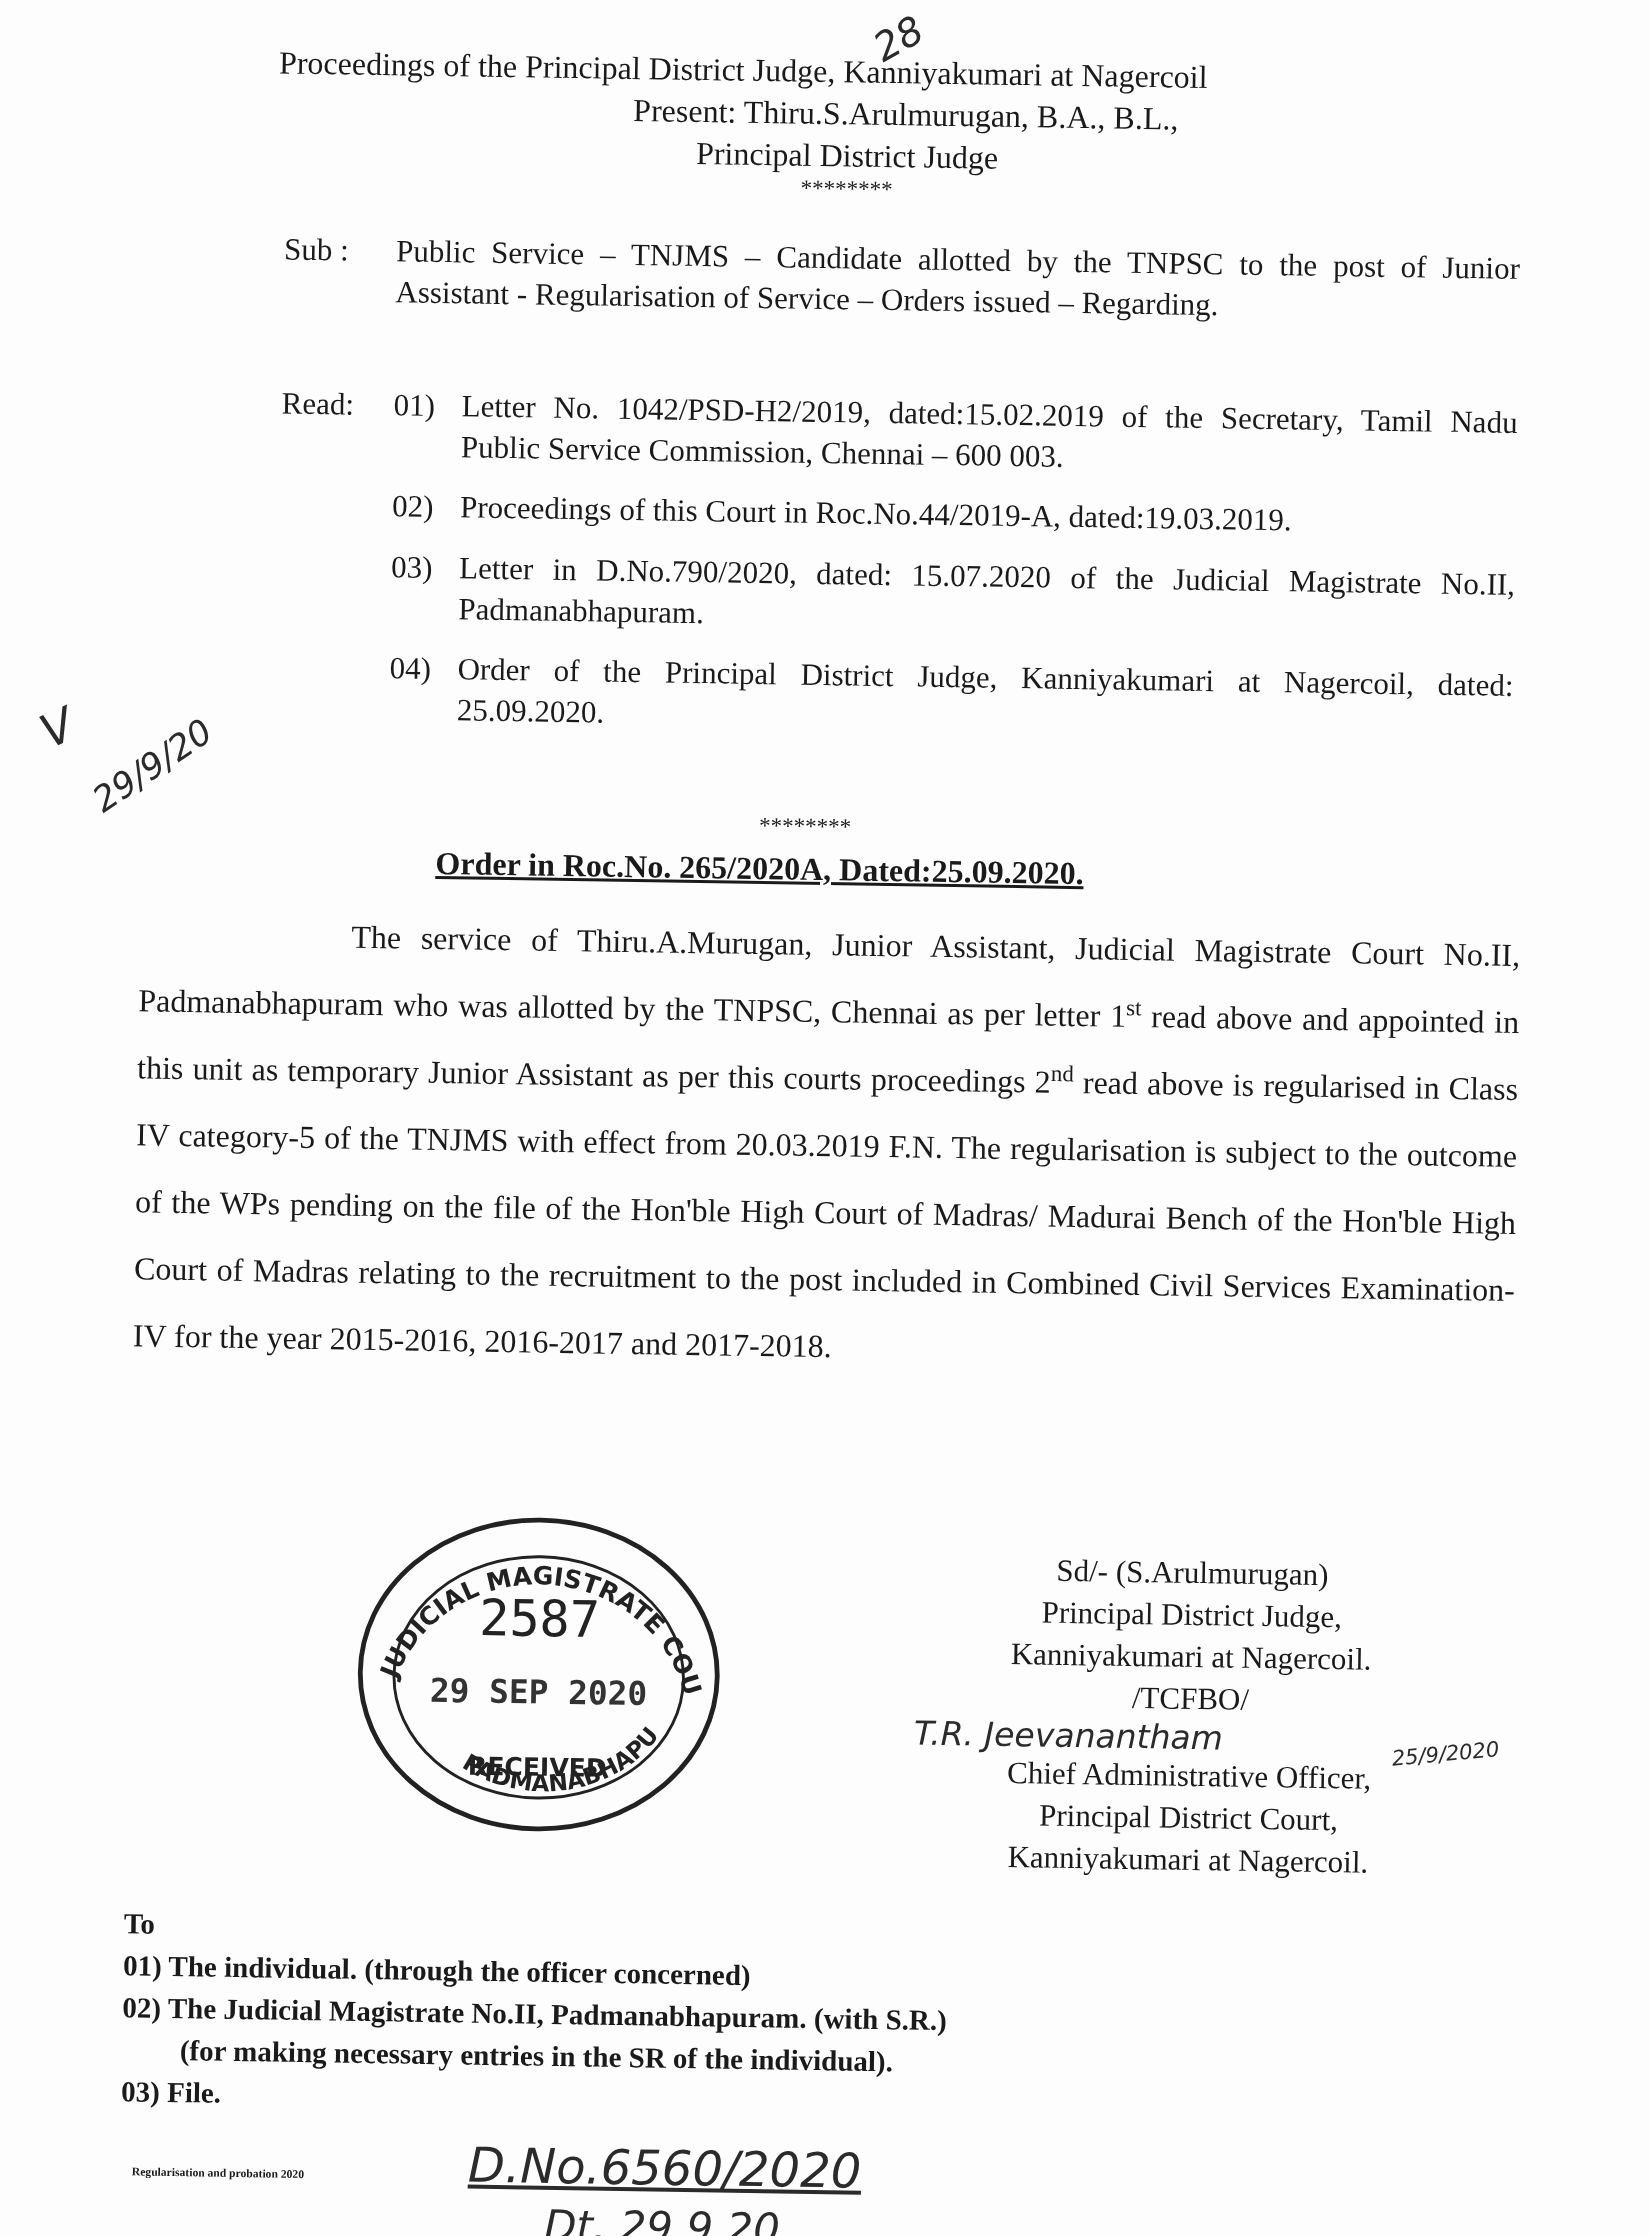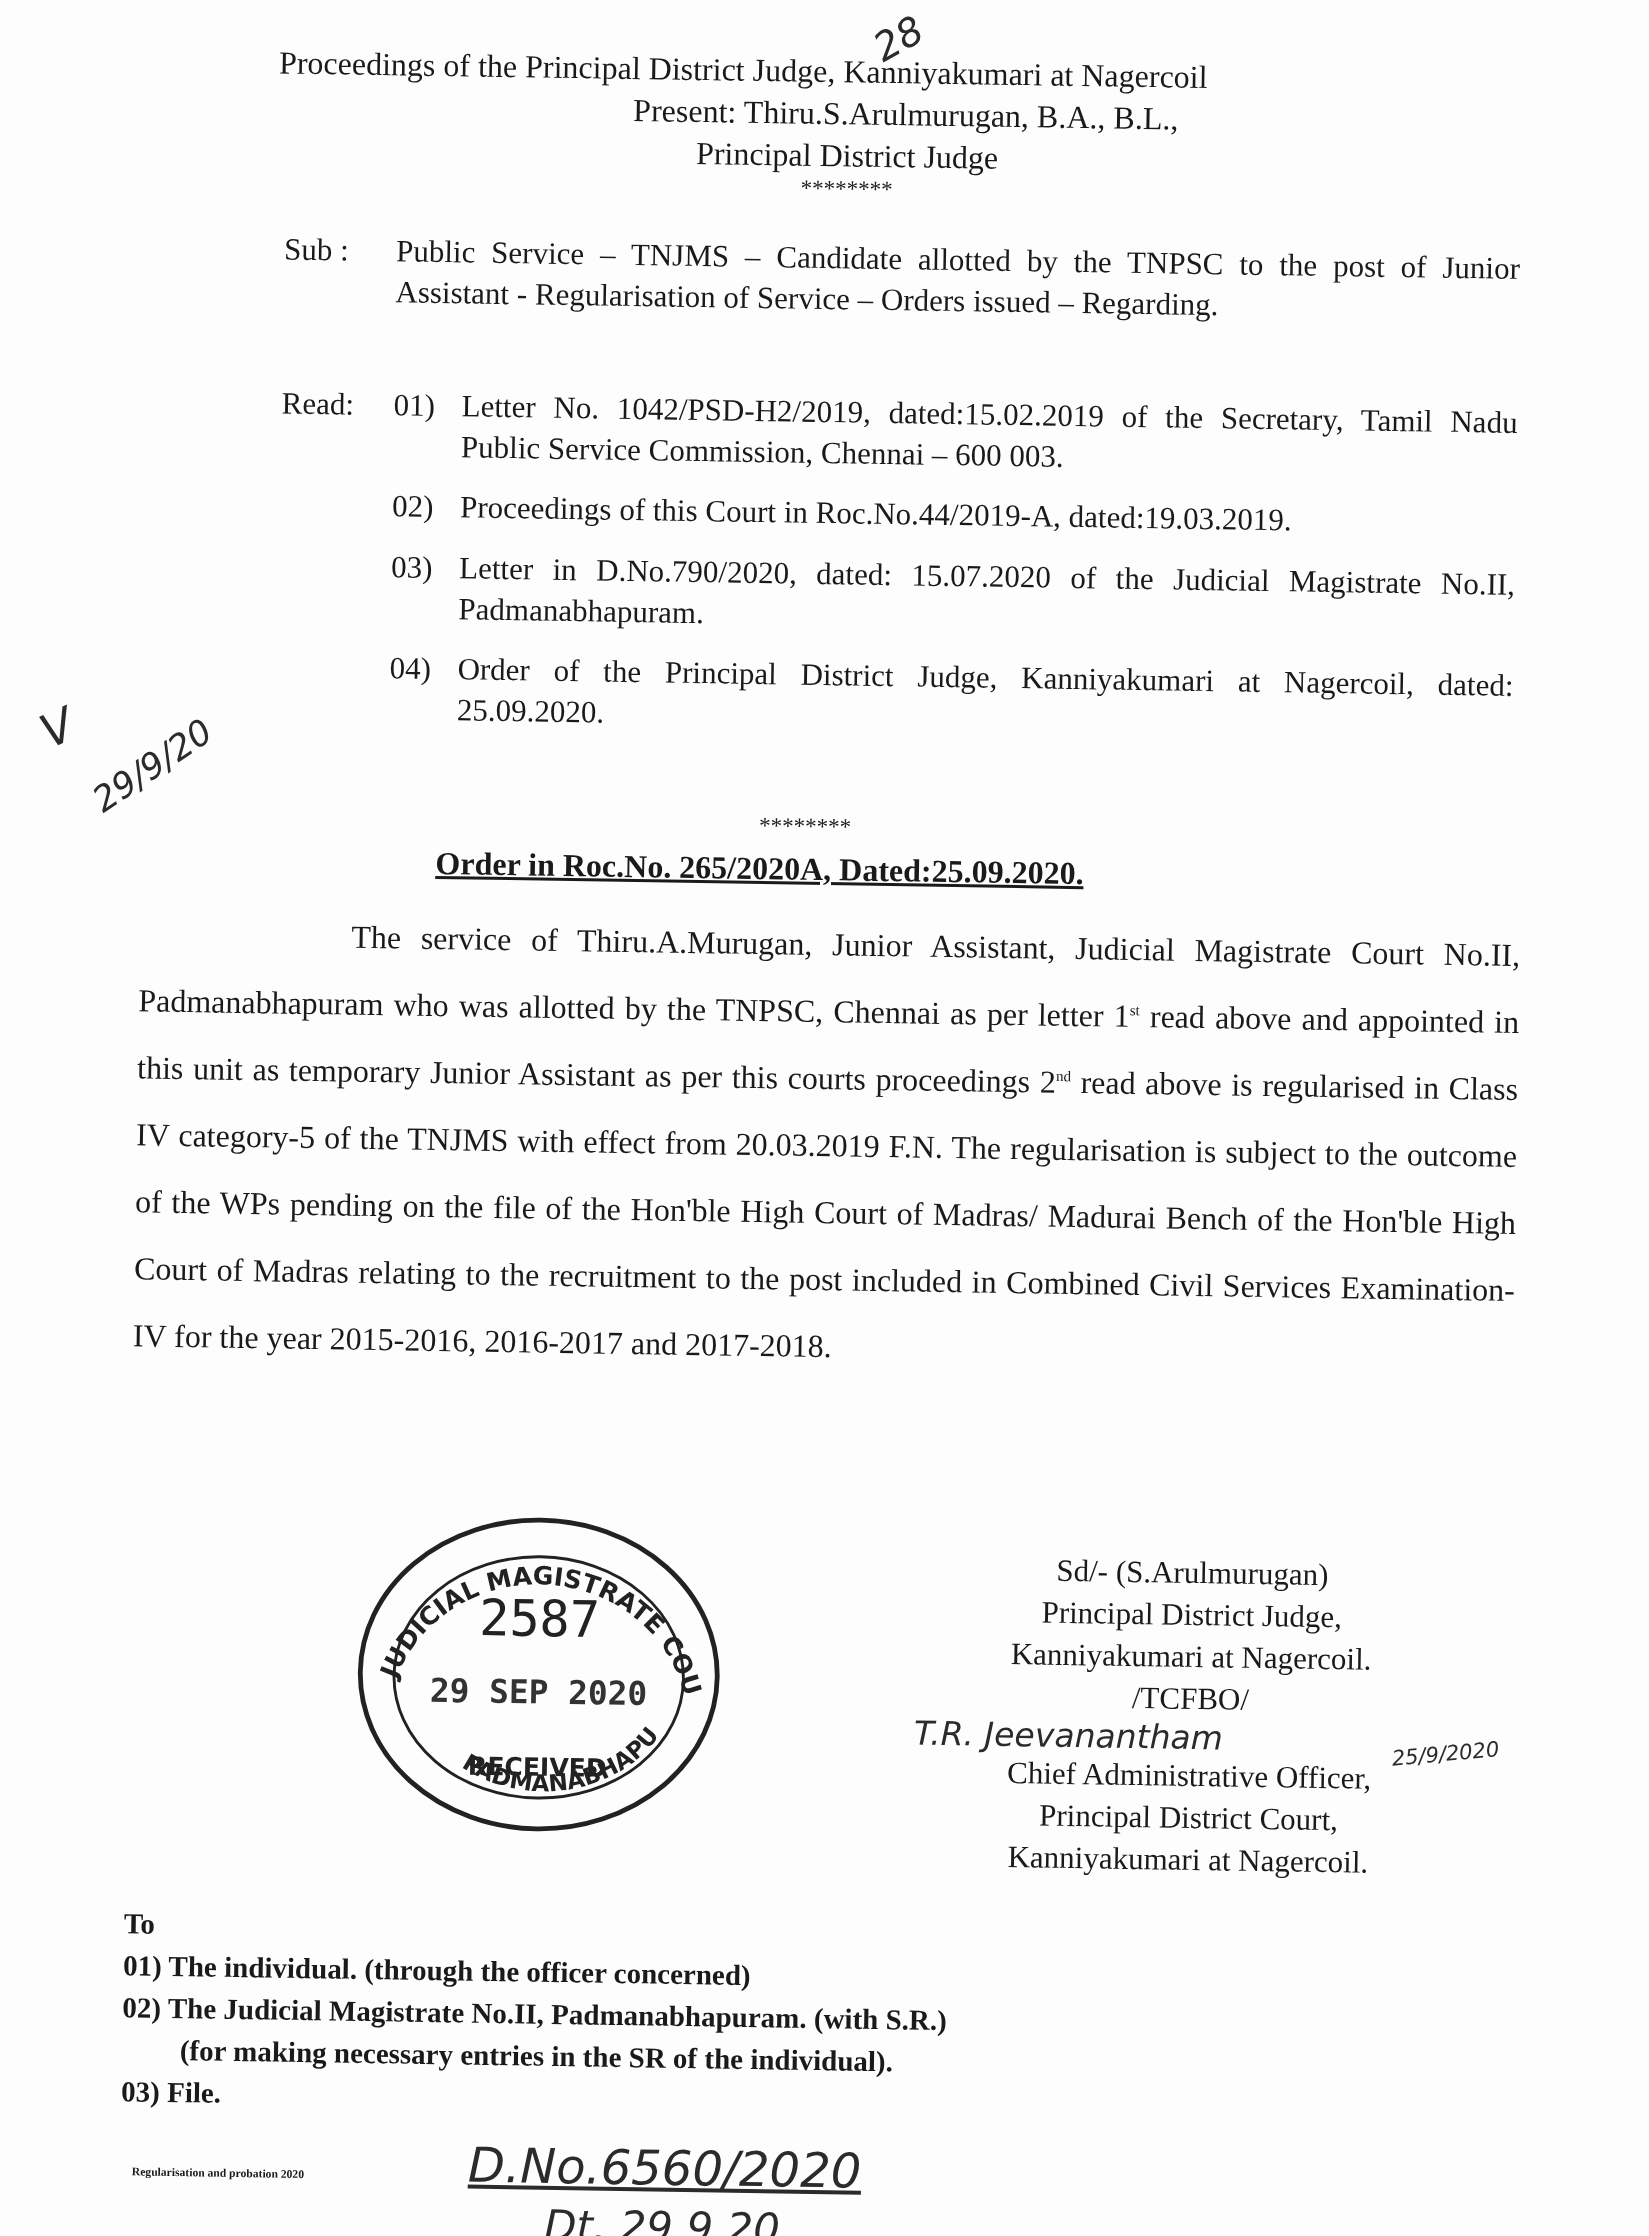--- a/index.html
+++ b/index.html
@@ -25,21 +25,21 @@
   .read { position: absolute; top: 378px; left: 288px; width: 1236px; font-size: 31px; line-height: 41px; }
   .read-row { display: flex; margin-bottom: 19.3px; }
   .read-row .lbl { width: 112px; flex: none; }
   .read-row .num { width: 68px; flex: none; }
   .read-row .txt { flex: 1; text-align: justify; text-align-last: left; }
 
   .stars2 { position: absolute; top: 801px; left: 772px; font-size: 23px; }
   .order-title { position: absolute; top: 838px; left: 449px; font-size: 32px; font-weight: bold; text-decoration: underline; text-decoration-thickness: 2.9px; }
 
   .body-para { position: absolute; top: 898px; left: 154px; width: 1381px; font-size: 32px; line-height: 67px; text-align: justify; text-indent: 212px; }
-  .body-para sup { font-size: 15px; line-height: 0; }
+  .body-para sup { font-size: 23px; line-height: 0; }
 
   .stamp { position: absolute; top: 1497px; left: 372px; width: 386px; height: 328px; }
   .stamp svg { width: 100%; height: 100%; }
 
   .sign { position: absolute; top: 1533px; left: 966px; width: 502px; text-align: center; font-size: 31px; line-height: 42px; }
   .sign .gap { height: 35px; }
 
   .to { position: absolute; top: 1900px; left: 154px; font-size: 29px; line-height: 42px; font-weight: bold; }
   .to .indent { padding-left: 58px; }
 

